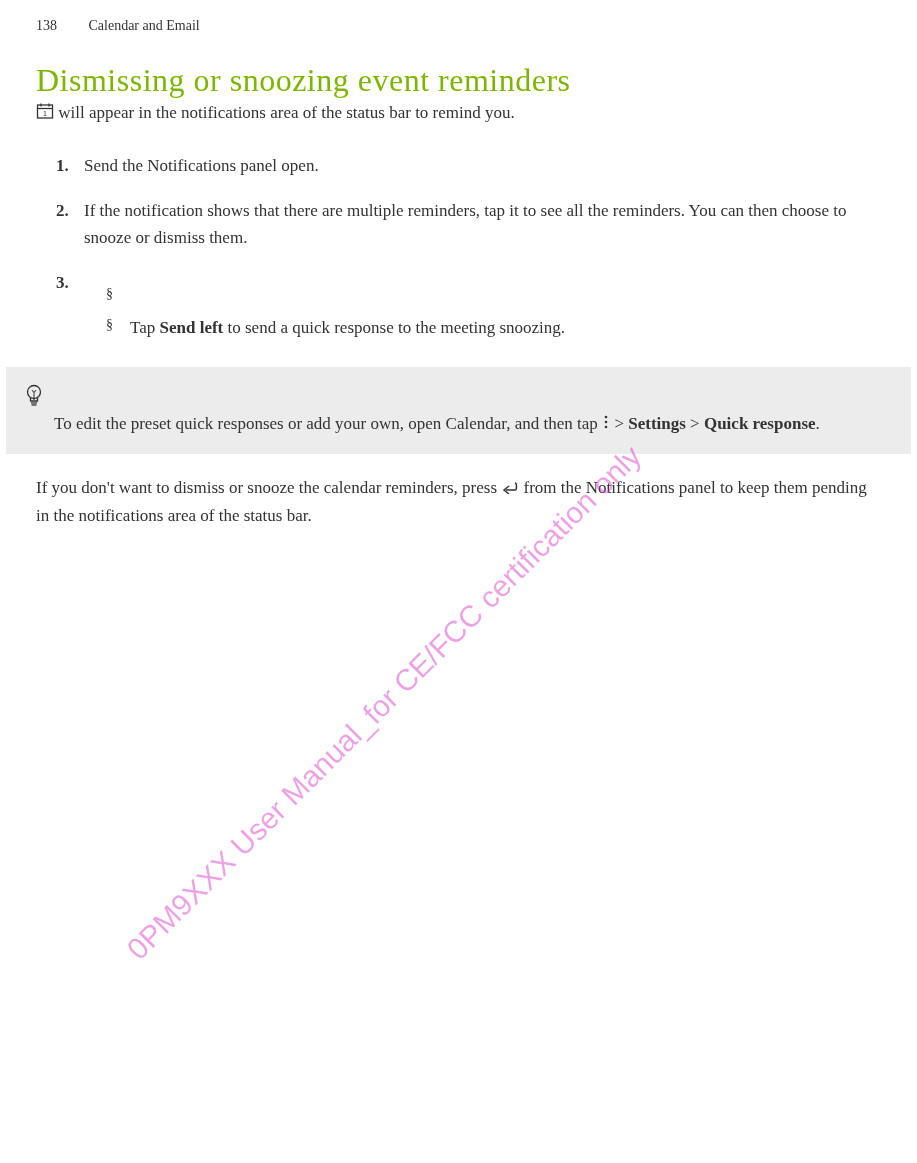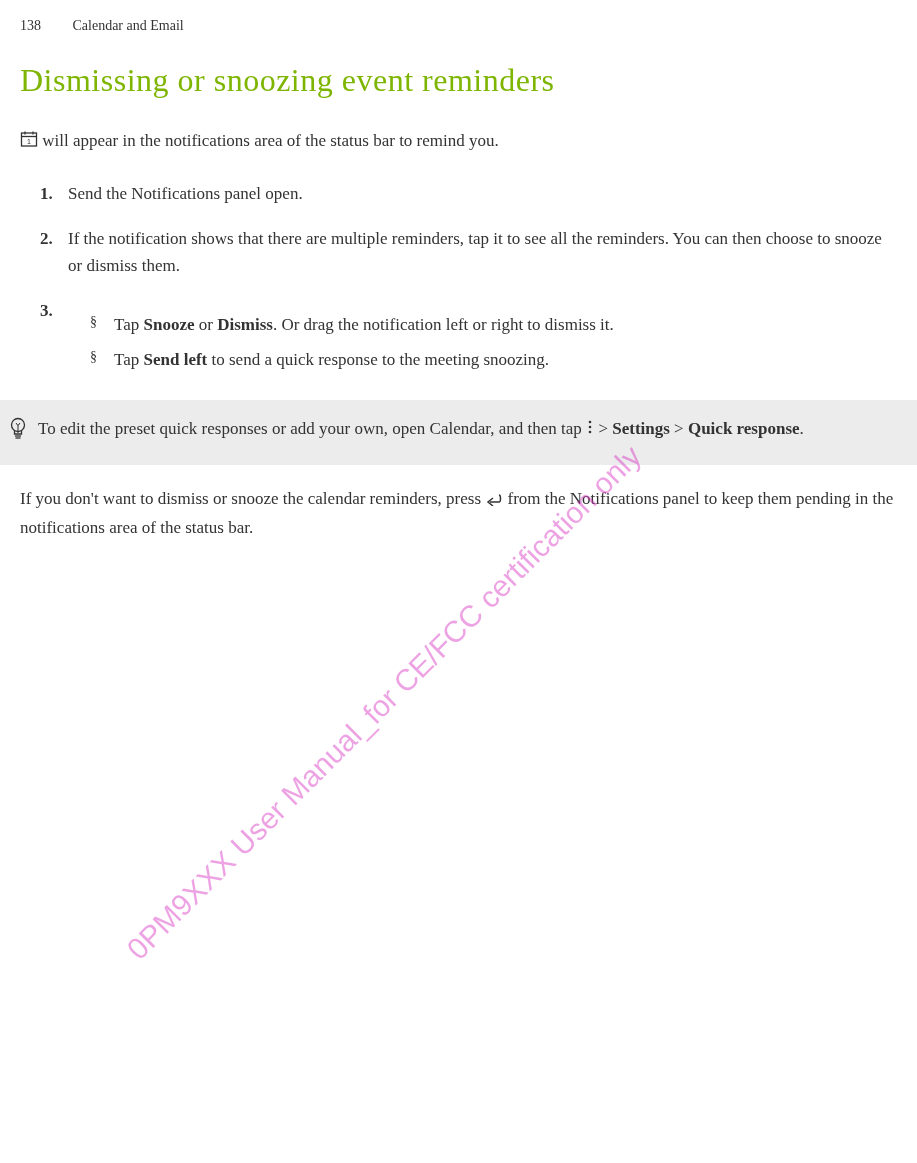--- a/index.html
+++ b/index.html
@@ -9,42 +9,41 @@
     }
     body {
       font-family: Georgia, 'Times New Roman', serif;
       background: #ffffff;
       width: 917px;
       height: 1163px;
       position: relative;
       color: #333;
     }
     .page {
-      padding: 18px 20px;
+      padding: 18px 36px;
       position: relative;
       height: 100%;
     }
     .header {
       font-size: 14px;
       margin-bottom: 28px;
     }
     .page-number {
       display: inline-block;
       margin-right: 28px;
       font-weight: normal;
     }
     .chapter-title {
       display: inline-block;
       font-weight: normal;
     }
     .main-heading {
       font-size: 32px;
       font-weight: normal;
       color: #7db500;
-      margin-bottom: 28px;
       letter-spacing: 0.5px;
     }
     .intro-para {
       font-size: 17px;
       line-height: 1.6;
       margin-bottom: 24px;
     }
     .ordered-list {
       list-style: none;
       padding-left: 20px;
@@ -85,20 +84,21 @@
       font-size: 17px;
       line-height: 1.5;
     }
     .tip-icon-wrap {
       min-width: 40px;
       display: flex;
       justify-content: center;
     }
     .tip-text {
       flex: 1;
+      margin-top: 28px;
     }
     .after-tip {
       font-size: 17px;
       line-height: 1.6;
       margin-top: 20px;
     }
     .bold {
       font-weight: bold;
     }
     .inline-icon {
@@ -154,23 +154,20 @@
     <li class="ordered-item">
       <span class="list-number">2.</span>
       <span class="list-content">If the notification shows that there are multiple reminders, tap it to see all the reminders. You can then choose to snooze or dismiss them.</span>
     </li>
     <li class="ordered-item">
       <span class="list-number">3.</span>
       <span class="list-content">
         <ul class="bullet-list">
           <li class="bullet-item">
             <span class="bullet-marker">§</span>
-            <span>
-              <span>Tap </span><span class="bold">Snooze</span><span> or </span><span class="bold">Dismiss</span><span>. Or drag the notification left or right to dismiss it.</span>
-            </span>
           </li>
           <li class="bullet-item">
             <span class="bullet-marker">§</span>
             <span>
               <span>Tap </span><span class="bold">Send left</span><span> to send a quick response to the meeting snoozing.</span>
             </span>
           </li>
         </ul>
       </span>
     </li>

